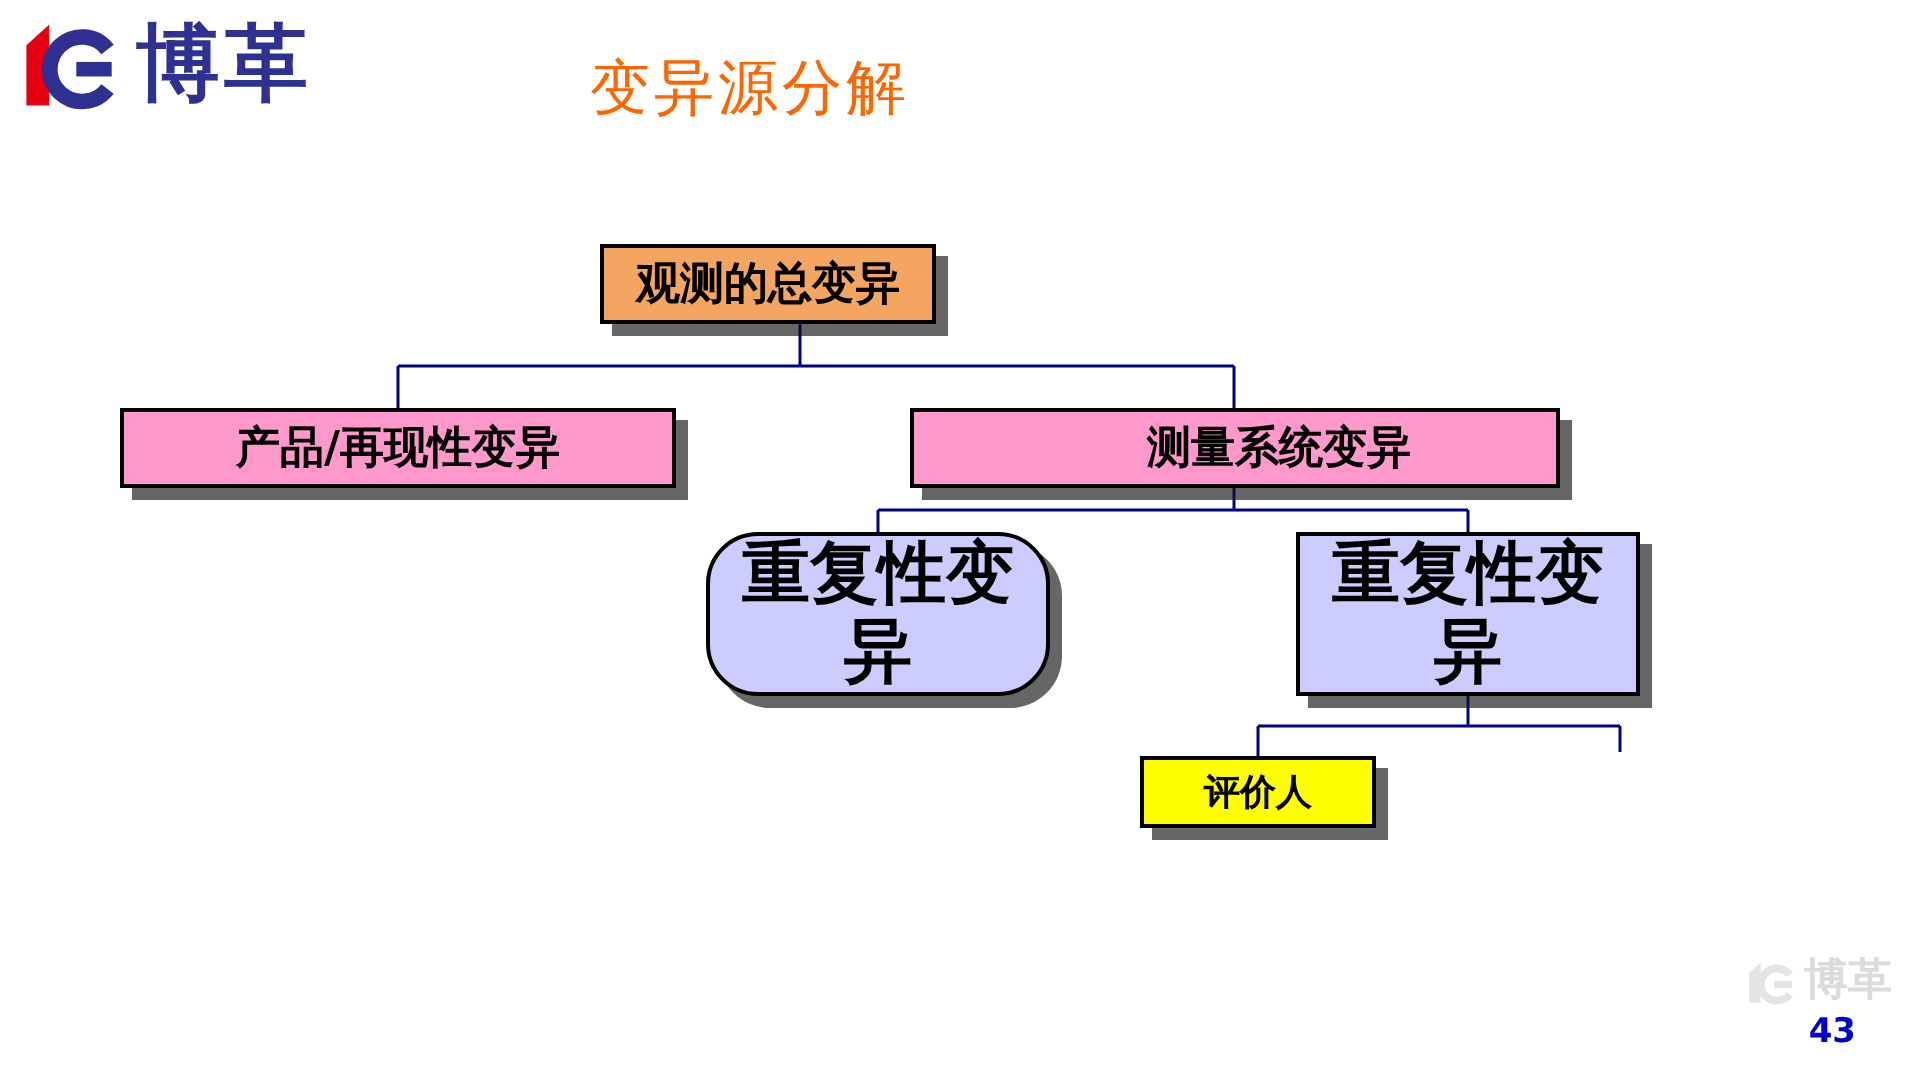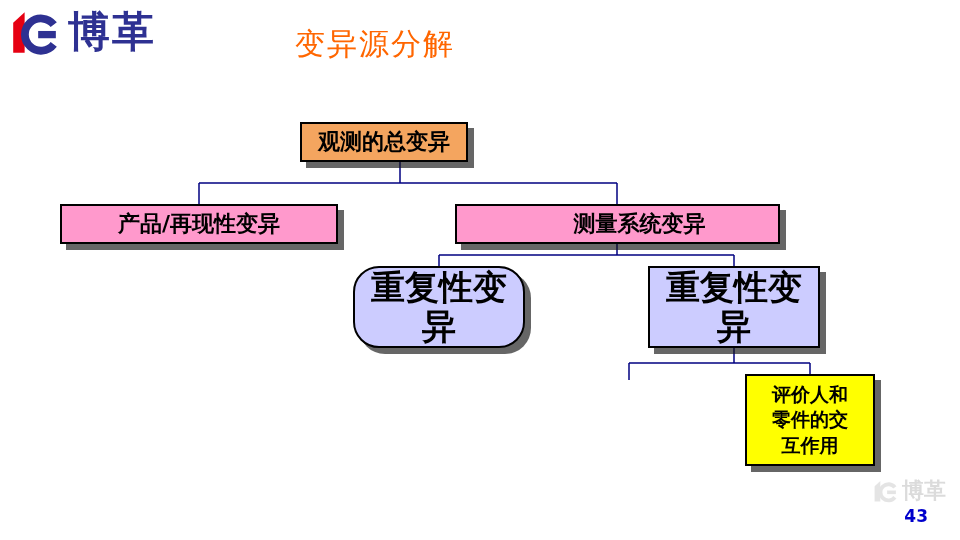--- a/index.html
+++ b/index.html
@@ -145,24 +145,24 @@
   </div>
 
   <div class="node box-repeatability" style="background: rgb(204, 204, 255); border-radius: 26px;">
     <span class="wrap-145">重复性变异</span>
   </div>
 
   <div class="node box-reproducibility" style="background: rgb(204, 204, 255);">
     <span class="wrap-145">重复性变异</span>
   </div>
 
+  <div class="node box-appraiser" style="background: rgb(255, 255, 0);">
+    <span>评价人</span>
+  </div>
 
-  <div class="node box-interaction" style="background: rgb(255, 255, 0);">
-    <span class="wrap-84">评价人和零件的交互作用</span>
-  </div>
 
   <div class="watermark">
     <svg width="26" height="26" viewBox="0 0 100 100">
       <polygon points="10,32 32,12 32,90 10,90" fill="#b5b5b5"></polygon>
       <path d="M88 36 A31 31 0 1 0 88 74" stroke="#b5b5b5" stroke-width="15" fill="none"></path>
       <rect x="58" y="48" width="34" height="14" fill="#b5b5b5"></rect>
     </svg>
     <span class="watermark-text">博革</span>
   </div>
 

